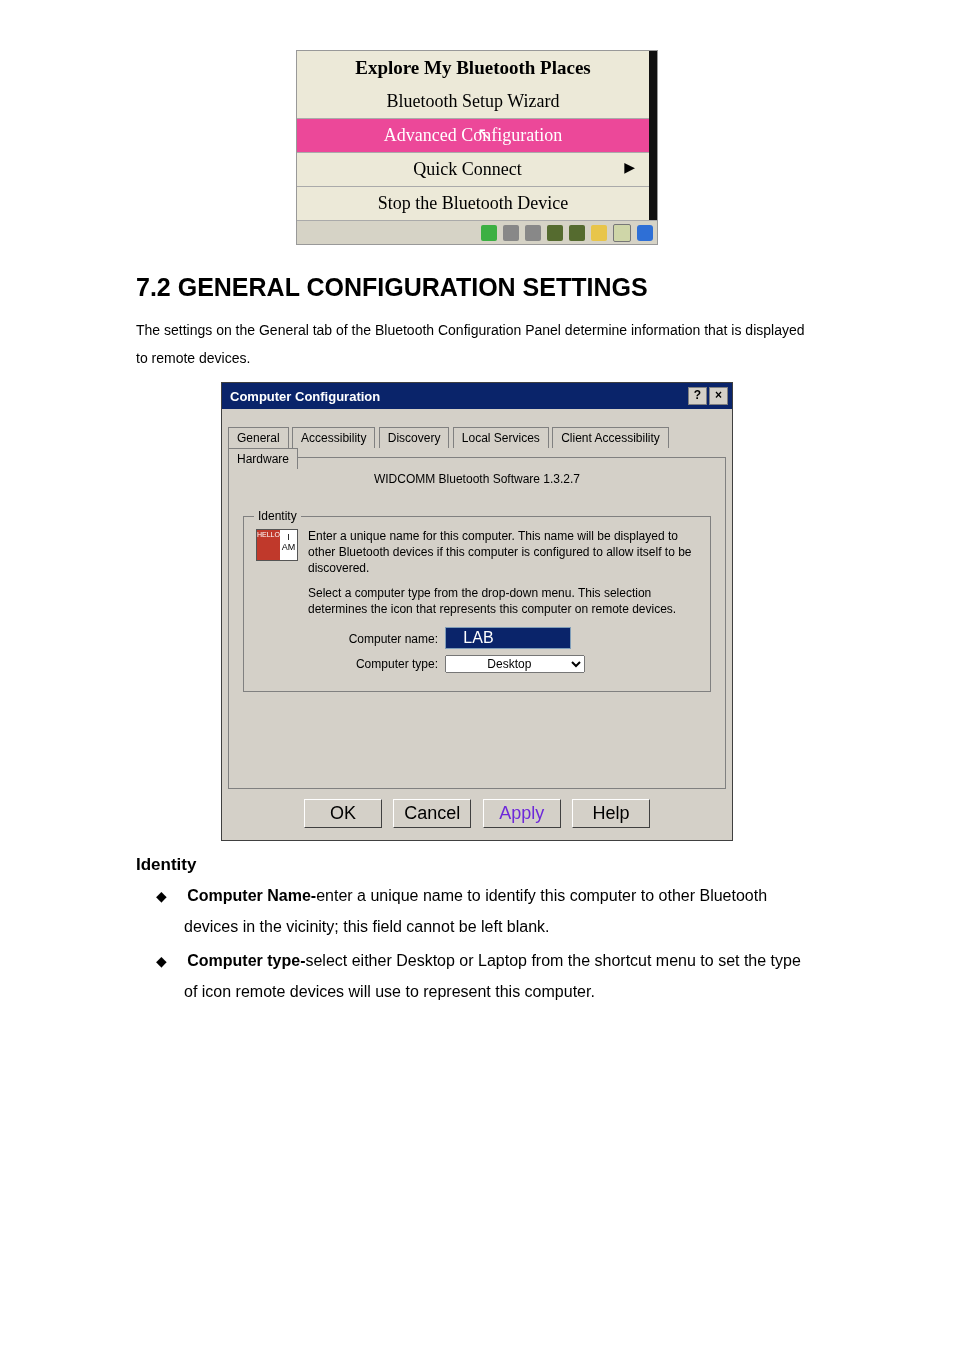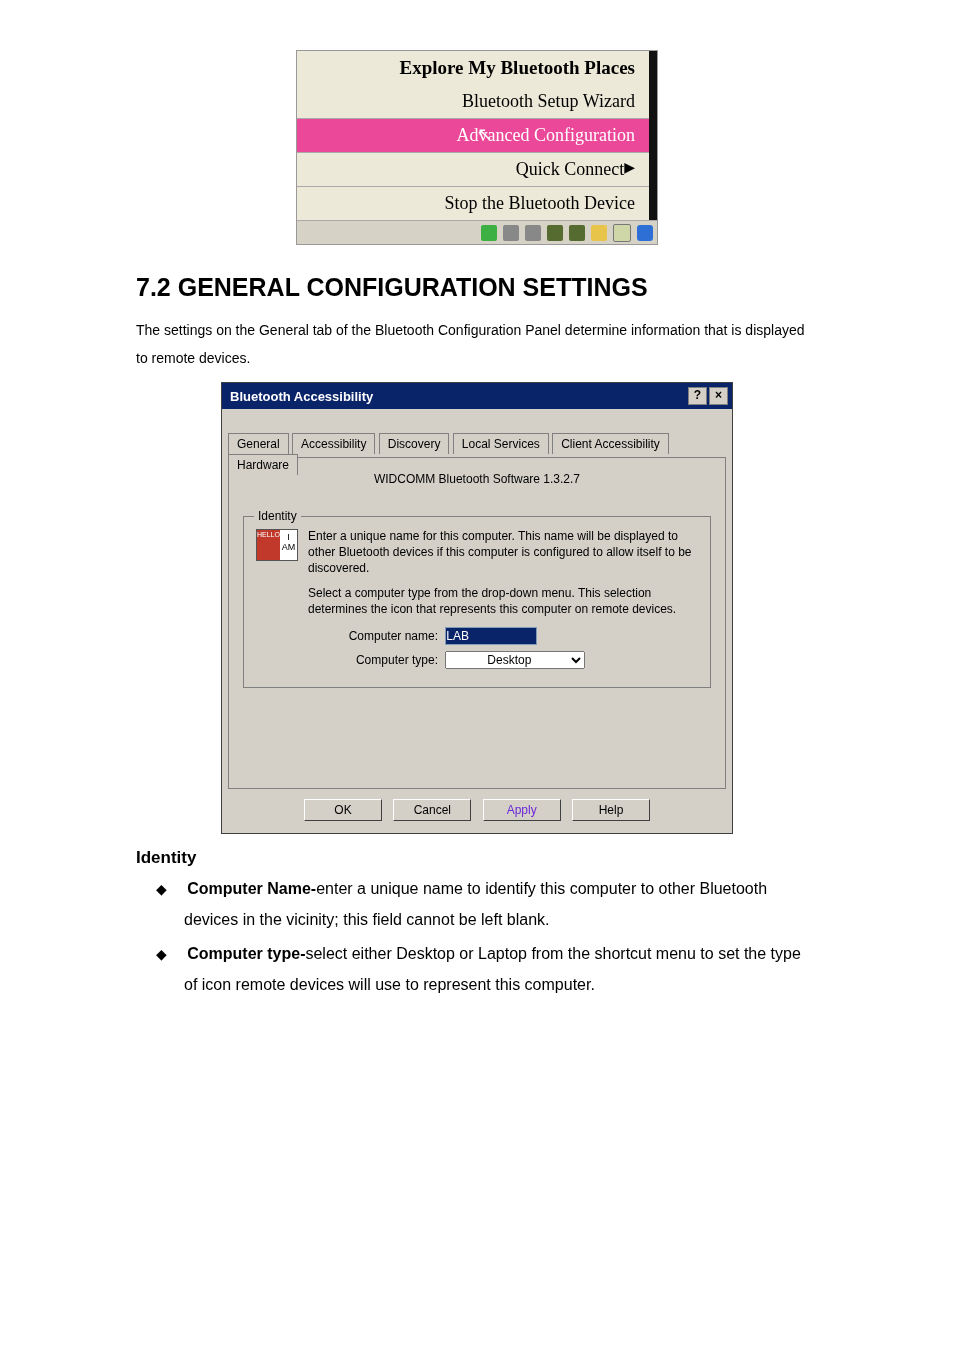--- a/index.html
+++ b/index.html
@@ -10,21 +10,21 @@
     width: 954px;
     box-sizing: border-box;
     color: #000;
   }
   .centered { text-align: center; }
   .menu-screenshot {
     display: inline-block;
     width: 360px;
     border: 1px solid #999;
     background: #ece9d8;
-    text-align: right;
+    text-align: center;
     font-family: "Times New Roman", serif;
     font-size: 18px;
     position: relative;
   }
   .menu-screenshot .menu-inner { border-right: 8px solid #111; }
   .menu-screenshot .item {
     padding: 6px 14px;
     border-bottom: 1px solid #aaa;
   }
   .menu-screenshot .item.noborder { border-bottom: none; }
@@ -114,21 +114,21 @@
     padding: 6px 6px 0 6px;
     background: #d4d0c8;
   }
   .tab {
     display: inline-block;
     padding: 3px 8px;
     border: 1px solid #808080;
     border-bottom: none;
     background: #d4d0c8;
     position: relative;
-    top: 18px;
+    top: 12px;
     font-size: 12px;
   }
   .tab.active { background: #d4d0c8; z-index: 2; }
   .tab-panel {
     border: 1px solid #808080;
     background: #d4d0c8;
     margin: 0 6px;
     padding: 14px 14px 16px 14px;
     min-height: 300px;
   }
@@ -159,43 +159,43 @@
     flex-direction: row;
     justify-content: center;
   }
   .identity-icon .hello { background:#c0392b; color:#fff; font-size:7px; padding:1px 0;}
   .identity-icon .iam { font-size:9px; padding-top:2px; }
   .identity-text p { margin: 0 0 10px 0; line-height: 1.3; }
   .form-row { margin: 6px 0 6px 30px; }
   .form-row label { display:inline-block; width:100px; text-align:right; margin-right:4px; }
   .form-row input[type=text] {
     font-family: Tahoma, Arial, sans-serif;
-    font-size: 12px;
-    padding: 1px 0;
+    font-size: 16px;
+    padding: 1px 17px;
     background: #fff;
     border: 1px solid #7f9db9;
     width: 90px;
   }
   .form-row input.sel { background:#0a246a; color:#fff; }
   .form-row select {
     font-family: Tahoma, Arial, sans-serif;
     font-size: 12px;
     width: 140px;
     text-align: center;
   }
   .button-row {
     padding: 10px 10px 12px 10px;
     text-align: center;
   }
   .dlg-btn {
     width: 78px;
     padding: 3px 0;
     margin: 0 4px;
     font-family: Tahoma, Arial, sans-serif;
-    font-size: 12px;
+    font-size: 18px;
     background: #d4d0c8;
     border: 1px solid #404040;
     border-top-color: #fff;
     border-left-color: #fff;
   }
   .dlg-btn:disabled { color: #6d28d9; }
 
   h3.subhead {
     font-size: 17px;
     font-weight: bold;
@@ -251,21 +251,21 @@
     </div>
   </div>
 </div>
 
 <h2 class="section-head">7.2 GENERAL CONFIGURATION SETTINGS</h2>
 <p class="body-text">The settings on the General tab of the Bluetooth Configuration Panel determine information that is displayed to remote devices.</p>
 
 <div class="centered">
   <div class="dialog">
     <div class="titlebar">
-      <span>Bluetooth Accessibility</span>
+      <span>Computer Configuration</span>
       <span class="spacer"></span>
       <span class="win-btn">?</span>
       <span class="win-btn">×</span>
     </div>
     <div class="tabstrip">
       <span class="tab active">General</span>
       <span class="tab">Accessibility</span>
       <span class="tab">Discovery</span>
       <span class="tab">Local Services</span>
       <span class="tab">Client Accessibility</span>

